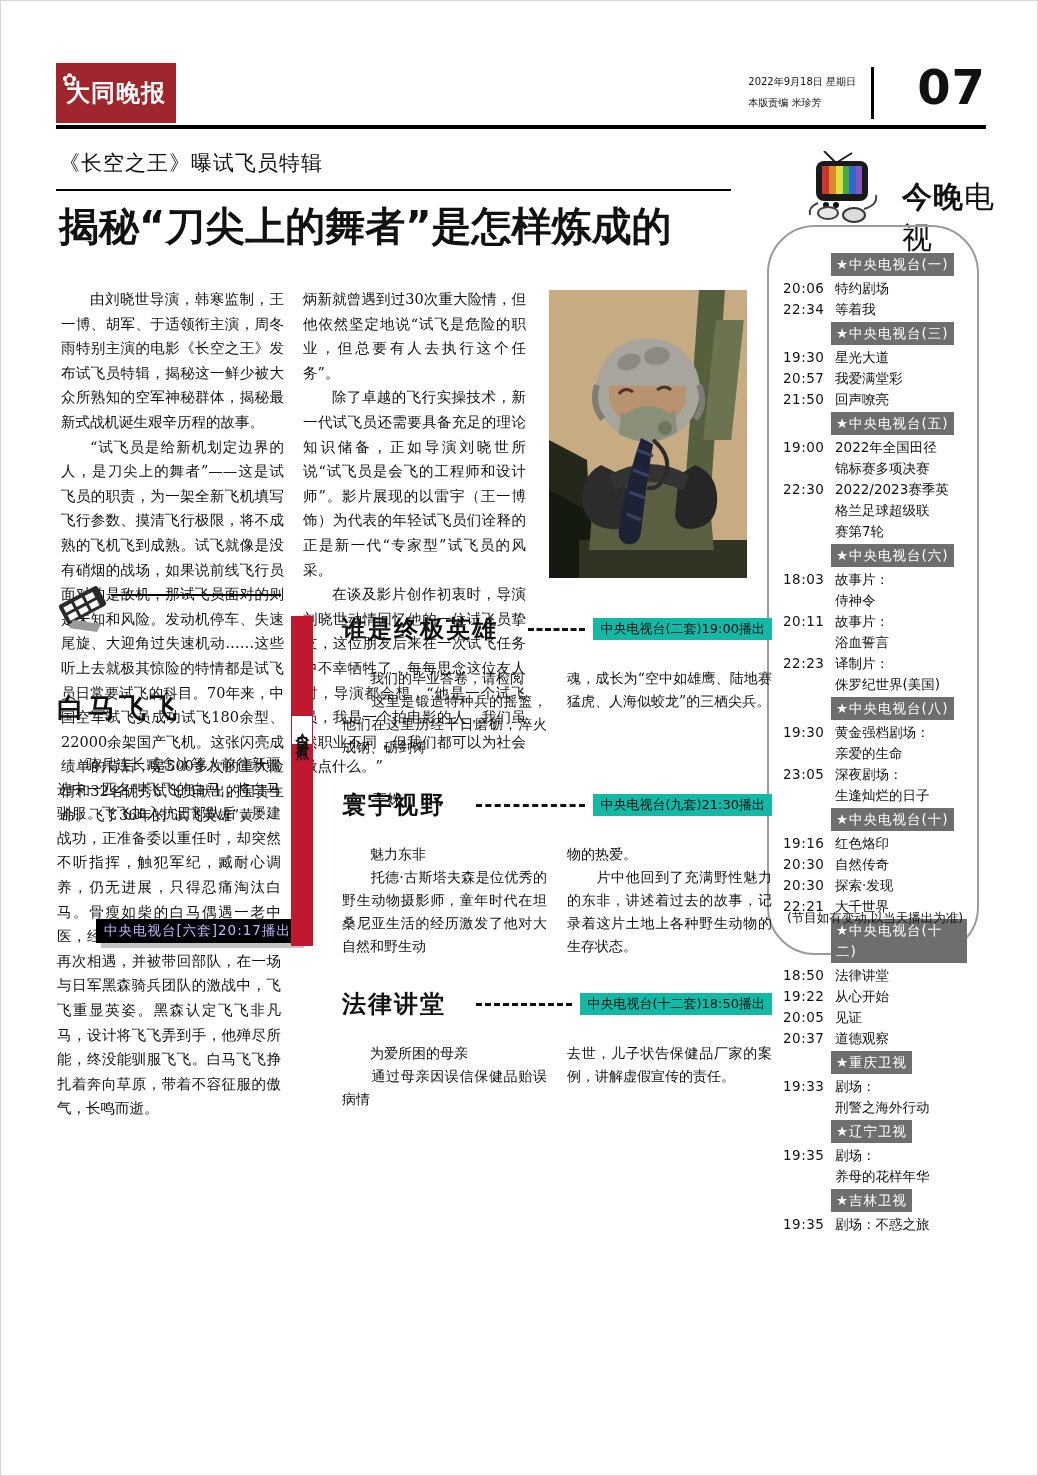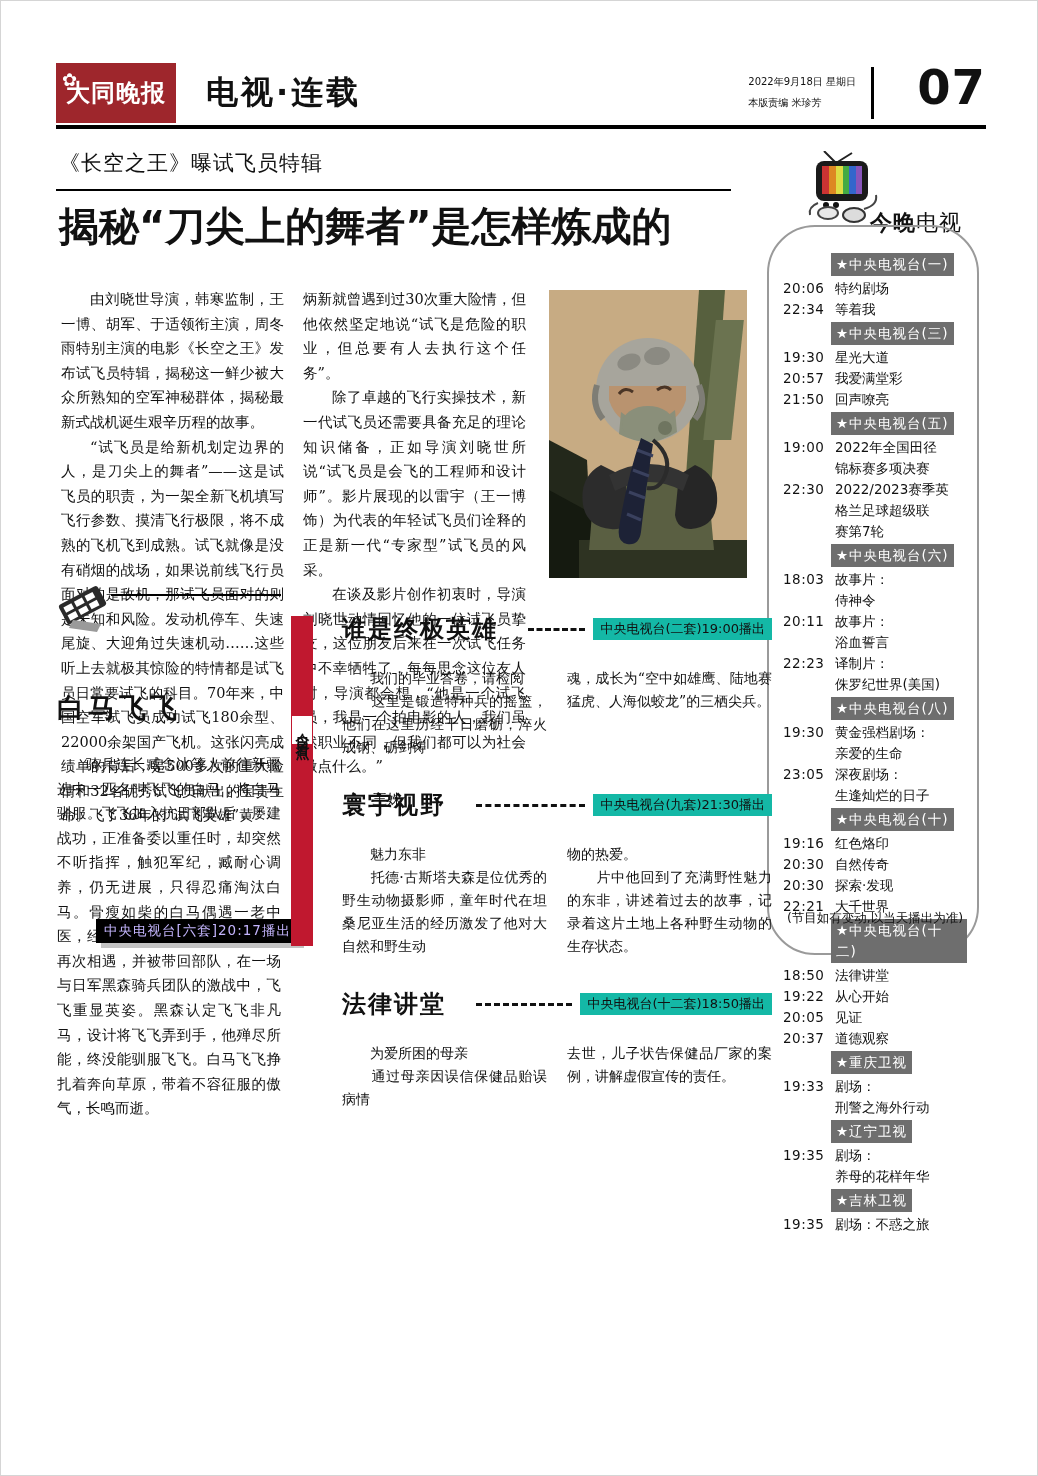--- a/index.html
+++ b/index.html
@@ -29,21 +29,21 @@
   .article-cols { position:absolute; left:60px; top:286px; width:466px; display:flex; gap:19px; }
   .article-col { width:223px; font-size:14.5px; line-height:24.6px; text-align:justify;
     font-family:"DejaVu Serif", serif; }
   .article-col p.ind { text-indent:2em; }
   .byline { text-align:center; padding-right:55px; margin-top:8px; }
 
   .photo { position:absolute; left:548px; top:289px; width:198px; height:288px; overflow:hidden; }
 
   
   .tv-head { position:absolute; left:805px; top:150px; width:210px; height:75px; }
-  .tv-head-title { position:absolute; left:64px; top:26px; font-size:22px; letter-spacing:1px;margin-top:31px; }
+  .tv-head-title { position:absolute; left:96px; top:26px; font-size:30px; letter-spacing:1px; }
   .tv-head-title b { font-weight:900; }
   .tv-box { position:absolute; left:766px; top:224px; width:212px; height:730px;
     border:2px solid #9a9a9a; border-radius:48px; }
   .tv-list { position:absolute; left:14px; top:24px; width:184px; font-size:13.5px; line-height:21px; }
   .chan-row { margin:2px 0 2px 48px; }
   .chan-chip { display:inline-block; background:#6e6e6e; color:#fff; padding:1px 5px; letter-spacing:1px; }
   .prog-row { display:flex; }
   .prog-time { width:44px; flex:none; letter-spacing:0.5px; }
   .prog-title { flex:1; padding-left:8px; white-space:pre-line; }
   .tv-note { position:absolute; left:8px; bottom:26px; width:196px; font-size:12.5px; text-align:center; }
@@ -78,21 +78,20 @@
 </head>
 <body>
 
 <div class="page">
 
   <div class="masthead">
     <div class="logo-box">
       <span class="logo-flame">✿</span>
       <span class="logo-text">大同晚报</span>
     </div>
-    <div class="section-title">电视·连载</div>
     <div class="head-meta">
       <div>2022年9月18日  星期日</div>
       <div>本版责编  米珍芳</div>
     </div>
     <div class="head-divider"></div>
     <div class="page-number">07</div>
   </div>
   <div class="head-rule"></div>
 
   <div class="kicker">《长空之王》曝试飞员特辑</div>

